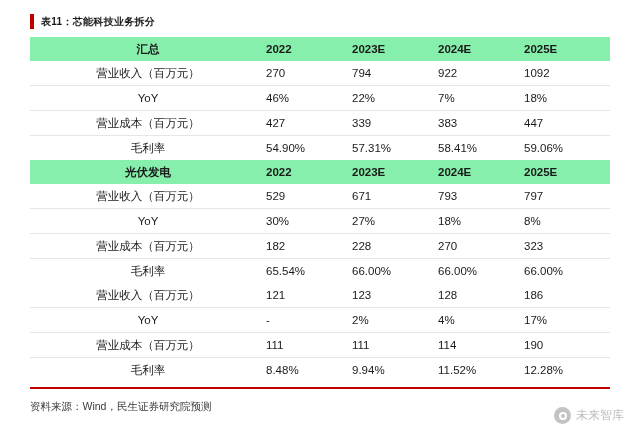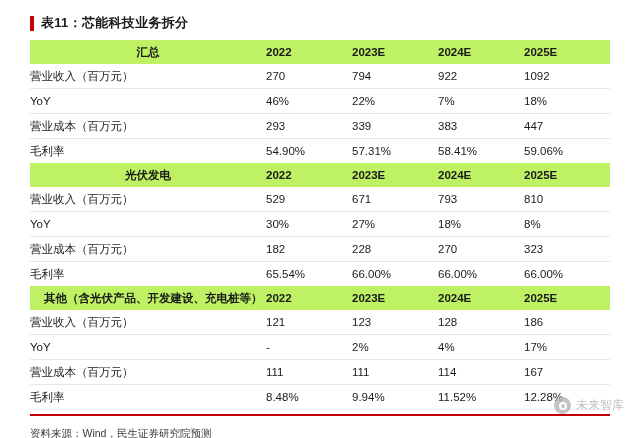--- a/index.html
+++ b/index.html
@@ -39,55 +39,56 @@
     align-items: center;
     margin-bottom: 8px;
   }
   .title-bar {
     width: 4px;
     height: 15px;
     background: #c00000;
     margin-right: 7px;
   }
   .title-text {
-    font-size: 13px;
+    font-size: 10px;
     font-weight: bold;
     color: #1a1a1a;
     letter-spacing: 0.3px;
   }
   table.biz {
     border-collapse: collapse;
     width: 580px;
     table-layout: fixed;
   }
   table.biz td {
     height: 24px;
     font-size: 11.5px;
     color: #1a1a1a;
     padding: 0;
   }
   .hdr td {
-    background: #bef264;
+    background: #86efac;
     color: #ffffff;
     font-weight: bold;
     font-size: 11.5px;
     height: 25px;
   }
   .hdr td.lbl {
     text-align: center;
     padding-left: 0;
   }
   .hdr td.lbl.left-pad {
     text-align: left;
     padding-left: 14px;
   }
   .c {
     text-align: left;
   }
   .rowlabel {
+    text-align: center;
   }
   .yoy {
     color: #1f7fd4;
   }
   .datarow td {
     border-bottom: 1px solid #e6e6e6;
   }
   .datarow.last td {
     border-bottom: none;
   }
@@ -97,21 +98,21 @@
     width: 580px;
   }
   .source {
     margin-top: 11px;
     font-size: 10.5px;
     color: #3a3a3a;
   }
   .watermark {
     position: absolute;
     right: 16px;
-    bottom: 24px;
+    bottom: 14px;
     display: flex;
     align-items: center;
     opacity: 0.85;
   }
   .wm-badge {
     width: 17px;
     height: 17px;
     border-radius: 50%;
     background: #b9b9b9;
     display: flex;
@@ -172,21 +173,21 @@
         </tr>
         <tr class="datarow">
           <td class="rowlabel yoy">YoY</td>
           <td class="c yoy">46%</td>
           <td class="c yoy">22%</td>
           <td class="c yoy">7%</td>
           <td class="c yoy">18%</td>
         </tr>
         <tr class="datarow">
           <td class="rowlabel">营业成本（百万元）</td>
-          <td class="c">293</td>
+          <td class="c">427</td>
           <td class="c">339</td>
           <td class="c">383</td>
           <td class="c">447</td>
         </tr>
         <tr class="datarow last">
           <td class="rowlabel">毛利率</td>
           <td class="c">54.90%</td>
           <td class="c">57.31%</td>
           <td class="c">58.41%</td>
           <td class="c">59.06%</td>
@@ -198,21 +199,21 @@
           <td class="c">2023E</td>
           <td class="c">2024E</td>
           <td class="c">2025E</td>
         </tr>
 
         <tr class="datarow">
           <td class="rowlabel">营业收入（百万元）</td>
           <td class="c">529</td>
           <td class="c">671</td>
           <td class="c">793</td>
-          <td class="c">810</td>
+          <td class="c">797</td>
         </tr>
         <tr class="datarow">
           <td class="rowlabel yoy">YoY</td>
           <td class="c yoy">30%</td>
           <td class="c yoy">27%</td>
           <td class="c yoy">18%</td>
           <td class="c yoy">8%</td>
         </tr>
         <tr class="datarow">
           <td class="rowlabel">营业成本（百万元）</td>
@@ -222,48 +223,41 @@
           <td class="c">323</td>
         </tr>
         <tr class="datarow last">
           <td class="rowlabel">毛利率</td>
           <td class="c">65.54%</td>
           <td class="c">66.00%</td>
           <td class="c">66.00%</td>
           <td class="c">66.00%</td>
         </tr>
 
-        <tr class="hdr">
-          <td class="lbl left-pad">其他（含光伏产品、开发建设、充电桩等）</td>
-          <td class="c">2022</td>
-          <td class="c">2023E</td>
-          <td class="c">2024E</td>
-          <td class="c">2025E</td>
-        </tr>
 
         <tr class="datarow">
           <td class="rowlabel">营业收入（百万元）</td>
           <td class="c">121</td>
           <td class="c">123</td>
           <td class="c">128</td>
           <td class="c">186</td>
         </tr>
         <tr class="datarow">
           <td class="rowlabel yoy">YoY</td>
           <td class="c yoy">-</td>
           <td class="c yoy">2%</td>
           <td class="c yoy">4%</td>
           <td class="c yoy">17%</td>
         </tr>
         <tr class="datarow">
           <td class="rowlabel">营业成本（百万元）</td>
           <td class="c">111</td>
           <td class="c">111</td>
           <td class="c">114</td>
-          <td class="c">167</td>
+          <td class="c">190</td>
         </tr>
         <tr class="datarow last">
           <td class="rowlabel">毛利率</td>
           <td class="c">8.48%</td>
           <td class="c">9.94%</td>
           <td class="c">11.52%</td>
           <td class="c">12.28%</td>
         </tr>
 
       </tbody>

